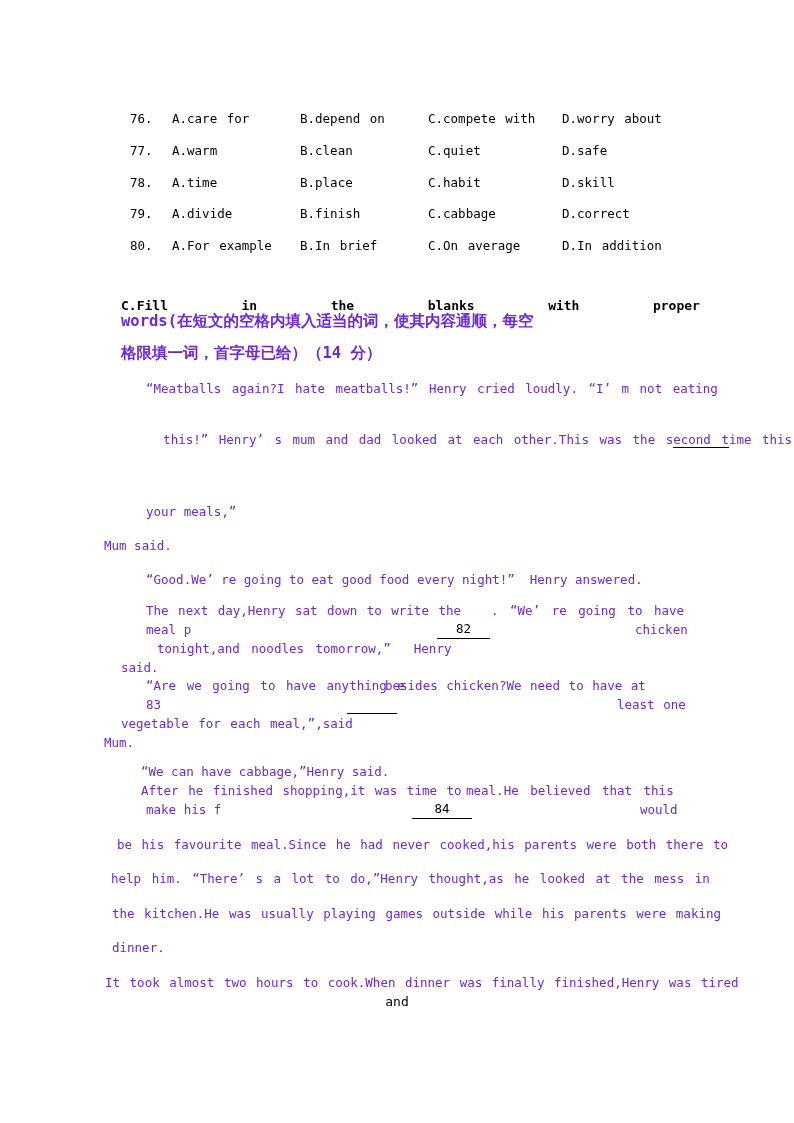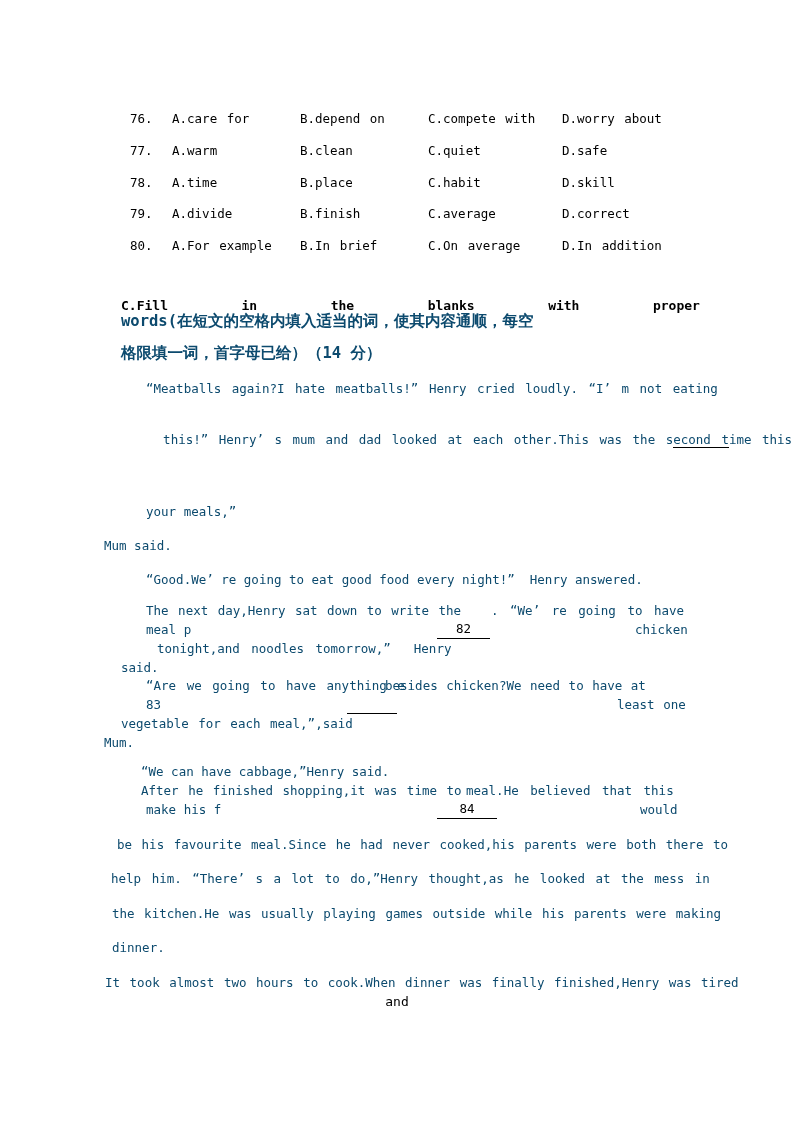--- a/index.html
+++ b/index.html
@@ -10,21 +10,21 @@
     background:#ffffff;
     overflow:hidden;
     font-family:"DejaVu Sans Mono","Liberation Mono",monospace;
     color:#000000;
   }
   .ln{
     position:absolute;
     white-space:pre;
     font-size:12.5px;
     line-height:16px;
-    color:#0c4a6e;
+    color:#6d28d9;
   }
   .row{position:absolute;left:9px;top:0;width:794px;height:16px;}
   .row span{position:absolute;white-space:pre;font-size:12.5px;line-height:16px;word-spacing:2px;}
   .c0{left:121px;} .c1{left:163px;} .c2{left:291px;} .c3{left:419px;} .c4{left:553px;}
   .ws1{word-spacing:1px;}
   .ws2{word-spacing:2px;}
   .ws3{word-spacing:3px;}
   .ws4{word-spacing:4px;padding-left:36px;}
   .heading-flex{
     position:absolute;left:121px;top:298px;width:579px;
@@ -65,21 +65,21 @@
     <span class="c0">78.</span>
     <span class="c1">A.time</span>
     <span class="c2">B.place</span>
     <span class="c3">C.habit</span>
     <span class="c4">D.skill</span>
   </div>
   <div class="row" style="top:206px">
     <span class="c0">79.</span>
     <span class="c1">A.divide</span>
     <span class="c2">B.finish</span>
-    <span class="c3">C.average</span>
+    <span class="c3">C.cabbage</span>
     <span class="c4">D.correct</span>
   </div>
   <div class="row" style="top:238px">
     <span class="c0">80.</span>
     <span class="c1">A.For example</span>
     <span class="c2">B.In brief</span>
     <span class="c3">C.On average</span>
     <span class="c4">D.In addition</span>
   </div>
 
@@ -122,21 +122,21 @@
   <div class="ln ws1" style="left:617px;top:697px">least one</div>
 
   <div class="ln ws2" style="left:121px;top:716px">vegetable for each meal,”,said</div>
   <div class="ln" style="left:104px;top:735px">Mum.</div>
   <div class="ln" style="left:141px;top:764px">“We can have cabbage,”Henry said.</div>
 
   <div class="ln ws2" style="left:141px;top:783px">After he finished shopping,it was time to</div>
   <div class="ln ws4" style="left:430px;top:783px">meal.He believed that this</div>
 
   <div class="ln" style="left:146px;top:802px">make his f</div>
-  <div class="blank" style="left:437px;top:801px;width:60px;height:17px">84</div>
+  <div class="blank" style="left:412px;top:801px;width:60px;height:17px">84</div>
   <div class="ln" style="left:640px;top:802px">would</div>
 
   <div class="ln ws2" style="left:117px;top:837px">be his favourite meal.Since he had never cooked,his parents were both there to</div>
   <div class="ln ws3" style="left:111px;top:871px">help him. “There’ s a lot to do,”Henry thought,as he looked at the mess in</div>
   <div class="ln ws2" style="left:112px;top:906px">the kitchen.He was usually playing games outside while his parents were making</div>
   <div class="ln" style="left:112px;top:940px">dinner.</div>
   <div class="ln ws2" style="left:105px;top:975px">It took almost two hours to cook.When dinner was finally finished,Henry was tired</div>
   <div class="center-line" style="top:994px">and</div>
 
 </div>

